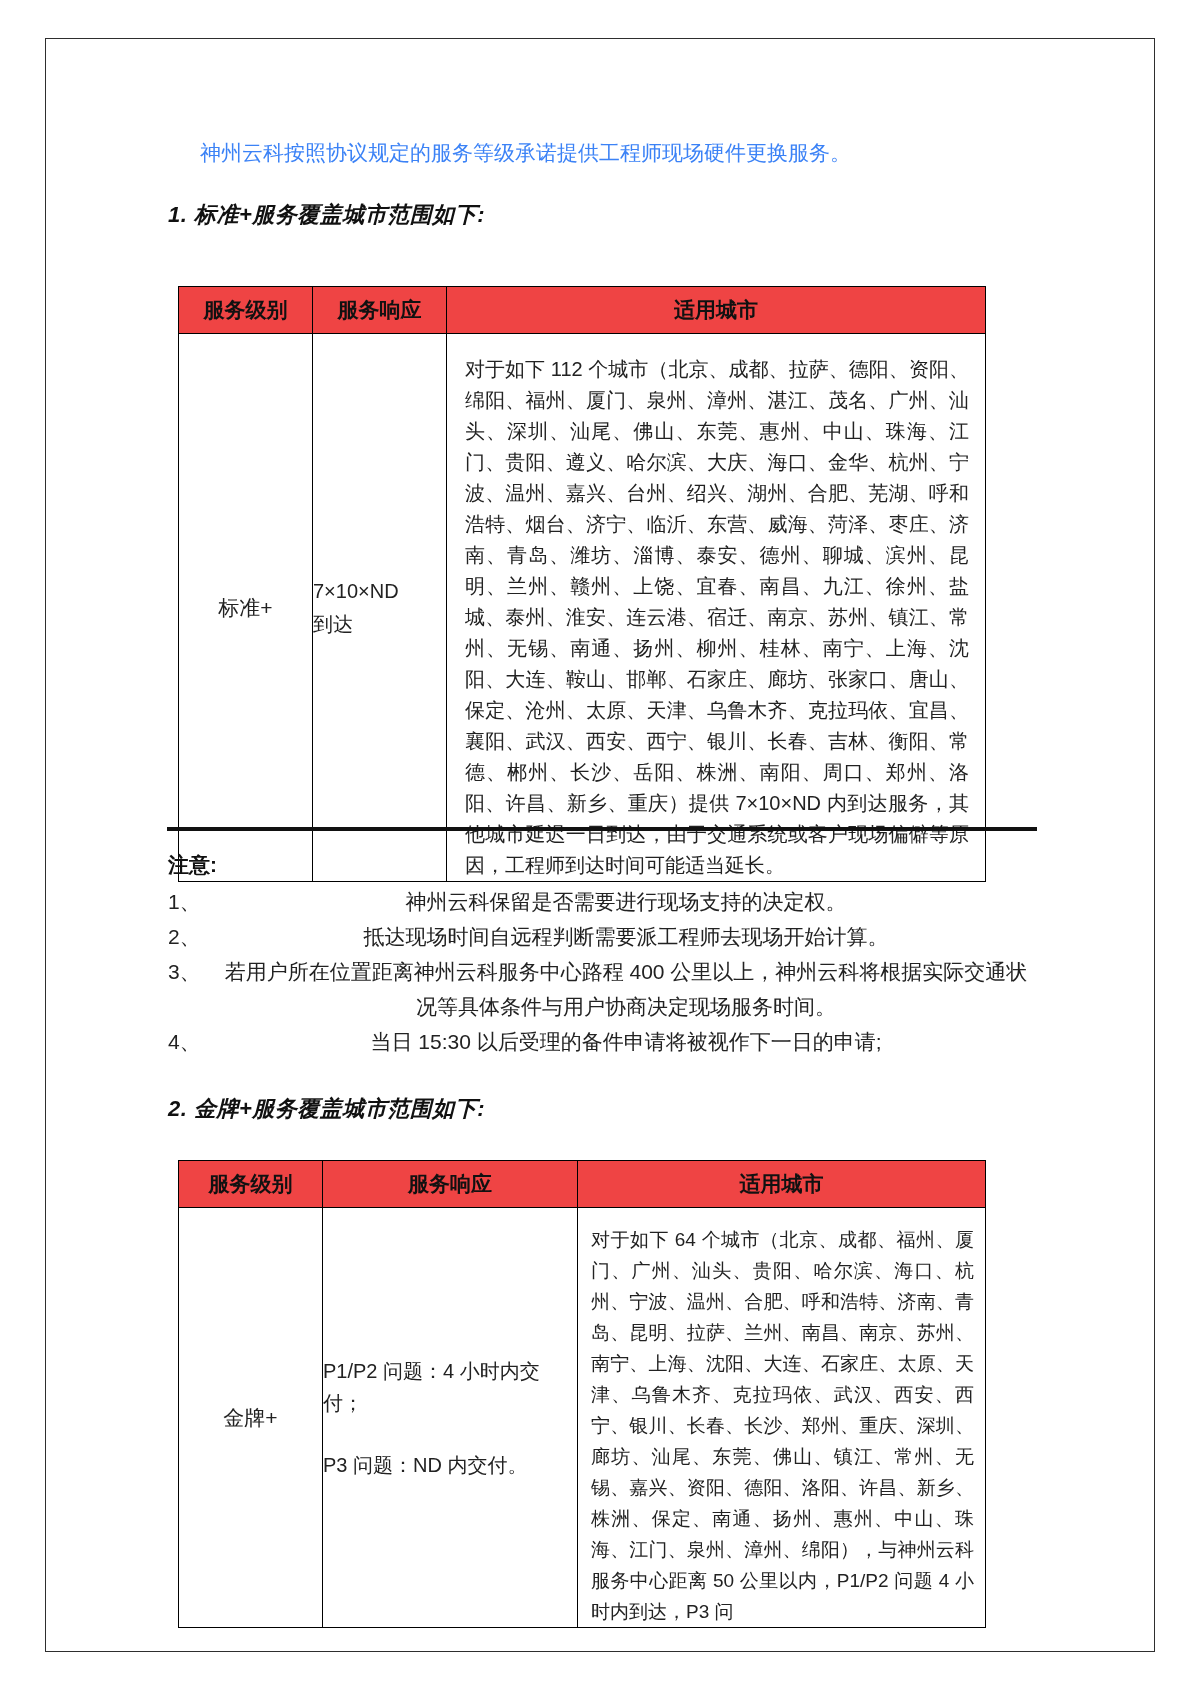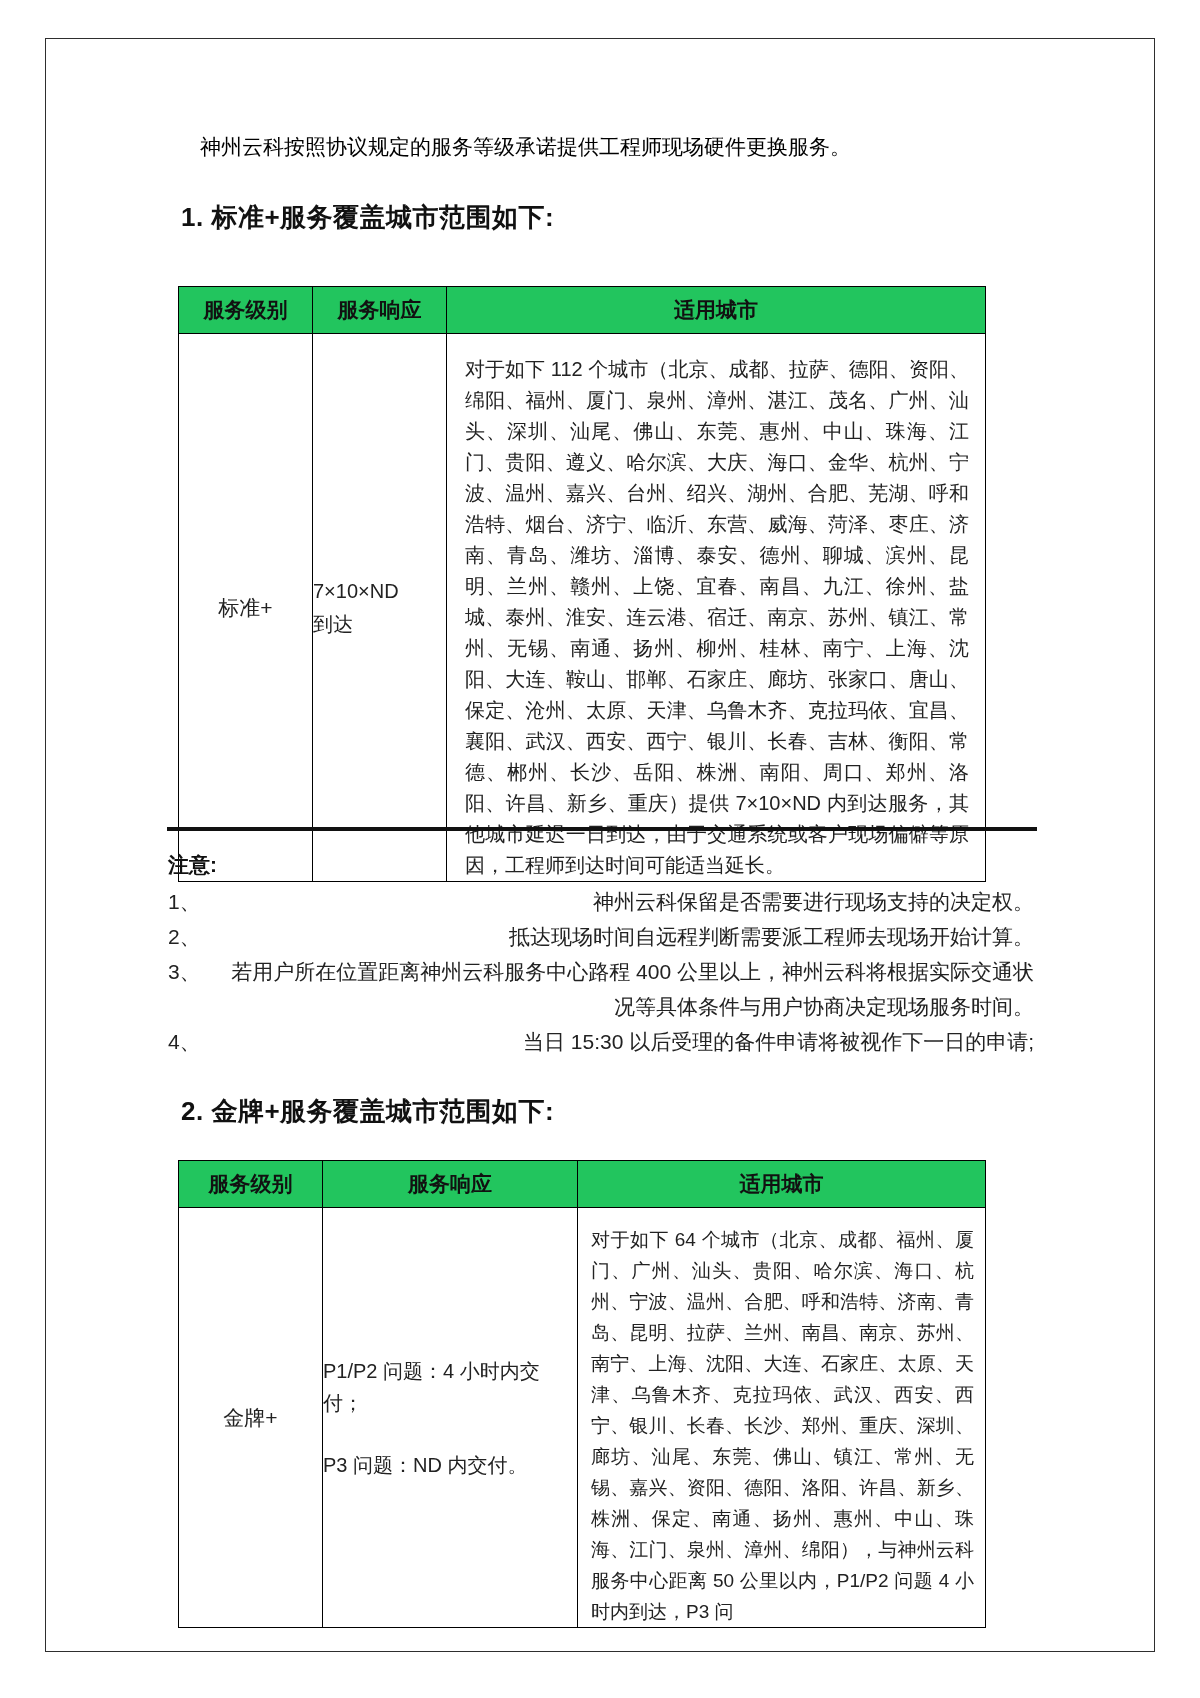--- a/index.html
+++ b/index.html
@@ -14,42 +14,42 @@
   .frame{
     position:absolute;left:45px;top:38px;width:1108px;height:1612px;
     border:1px solid #2e2e2e;
   }
   .doc-header{
     position:absolute;top:74px;right:168px;
     font-family:"Liberation Serif","DejaVu Serif",serif;
     font-size:20px;color:#2b2b2b;letter-spacing:1px;
   }
   .intro{
-    position:absolute;left:168px;top:132px;width:864px;margin:0;
-    font-size:21px;line-height:30px;text-indent:32px;color:#000000;
+    position:absolute;left:168px;top:138px;width:864px;margin:0;
+    font-size:21px;line-height:30px;text-indent:32px;color:#3b82f6;
   }
   .heading{
-    position:absolute;left:181px;margin:0;
-    font-size:26px;font-weight:bold;color:#111;letter-spacing:0.5px;
+    position:absolute;left:168px;margin:0;
+    font-size:22px;font-weight:bold;color:#111;letter-spacing:0.5px;font-style:italic;
   }
   .heading.s1{top:200px;}
   .heading.s2{top:1094px;}
   table.svc{
     position:absolute;left:178px;width:807px;
     border-collapse:collapse;table-layout:fixed;
     font-size:20px;color:#222;
   }
   table.t1{top:286px;}
   table.t2{top:1160px;}
   table.svc th, table.svc td{
     border:1px solid #000;
     padding:0;
   }
   table.svc th{
-    height:46px;background:#22c55e;
+    height:46px;background:#ef4444;
     font-size:21px;font-weight:bold;text-align:center;color:#111;
   }
   td.lvl{
     text-align:center;vertical-align:middle;font-size:21px;
   }
   td.resp{
     text-align:left;vertical-align:middle;font-size:20px;line-height:33px;
     padding:0 8px;
   }
   td.resp .gap{height:30px;}
@@ -74,21 +74,21 @@
   .notes-heading{
     position:absolute;left:168px;top:851px;
     font-size:21px;font-weight:bold;color:#111;
   }
   .notes{
     position:absolute;left:168px;top:884px;width:866px;
     font-size:21px;line-height:35px;color:#222;
   }
   .note-item{display:flex;}
   .note-num{width:50px;flex:0 0 50px;}
-  .note-text{flex:1;text-align:right;}
+  .note-text{flex:1;text-align:center;}
   .footer{
     position:absolute;left:0;top:1580px;width:1200px;
     text-align:center;
     font-family:"Liberation Serif","DejaVu Serif",serif;
     font-size:20px;color:#111;
   }
   .footer .num{font-weight:bold;}
   .footer .sep{margin:0 7px;font-weight:normal;}
 </style>
 </head>

